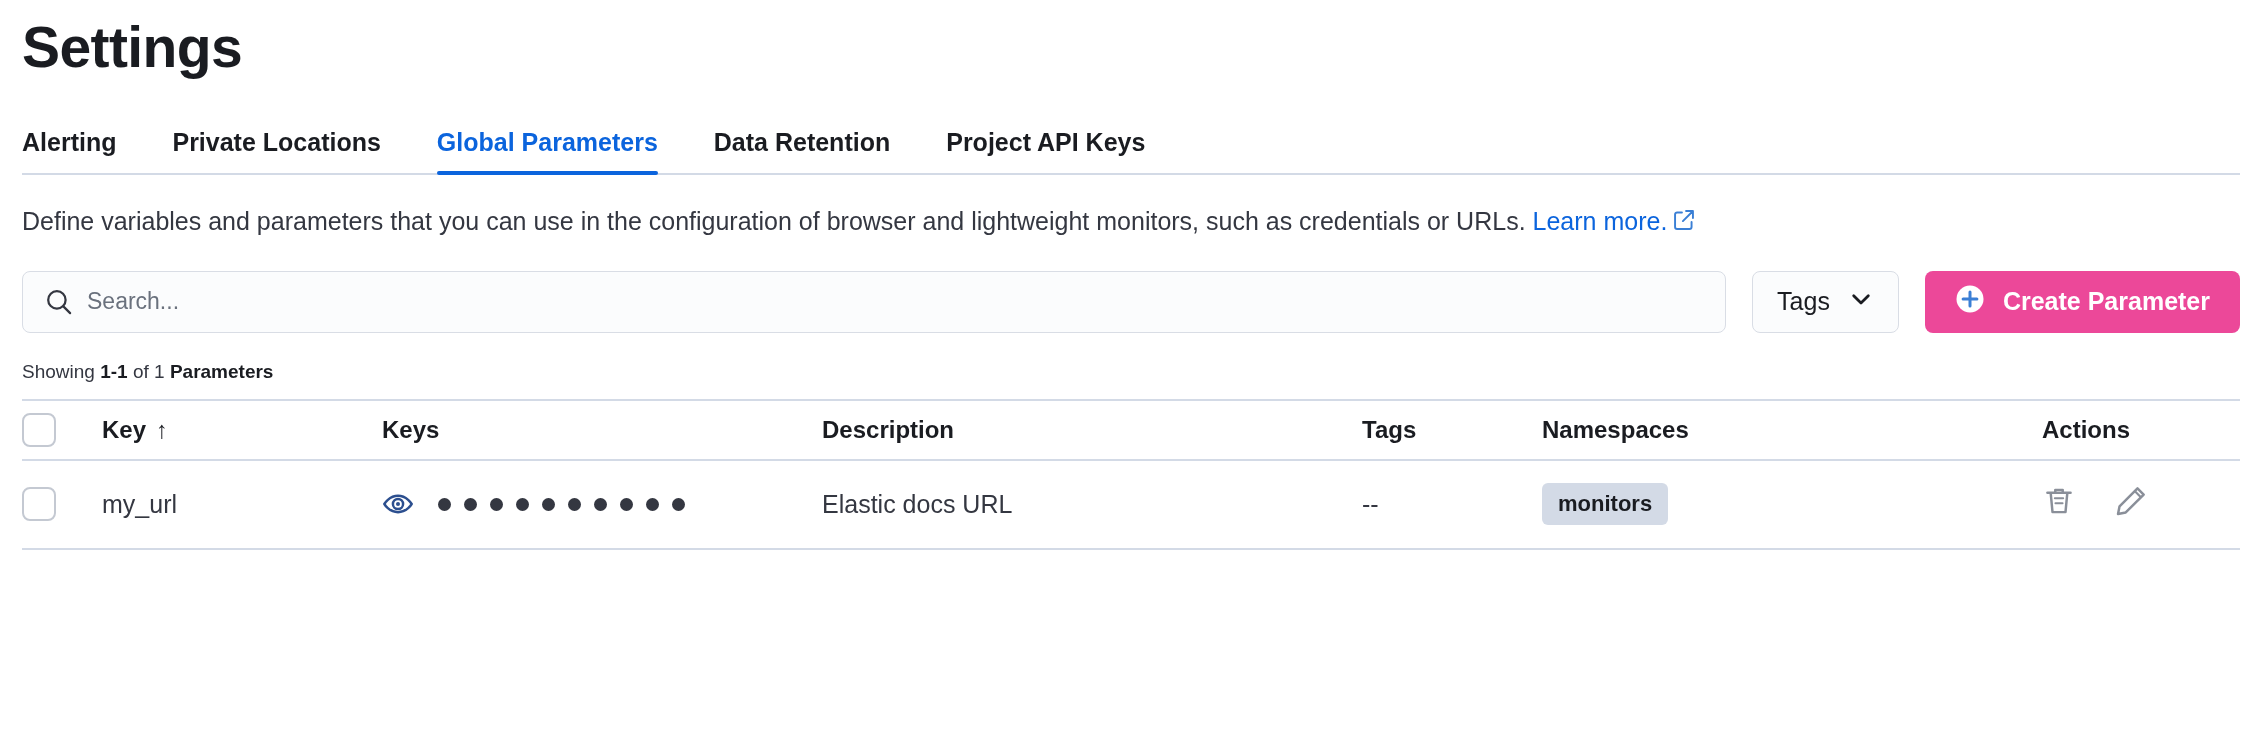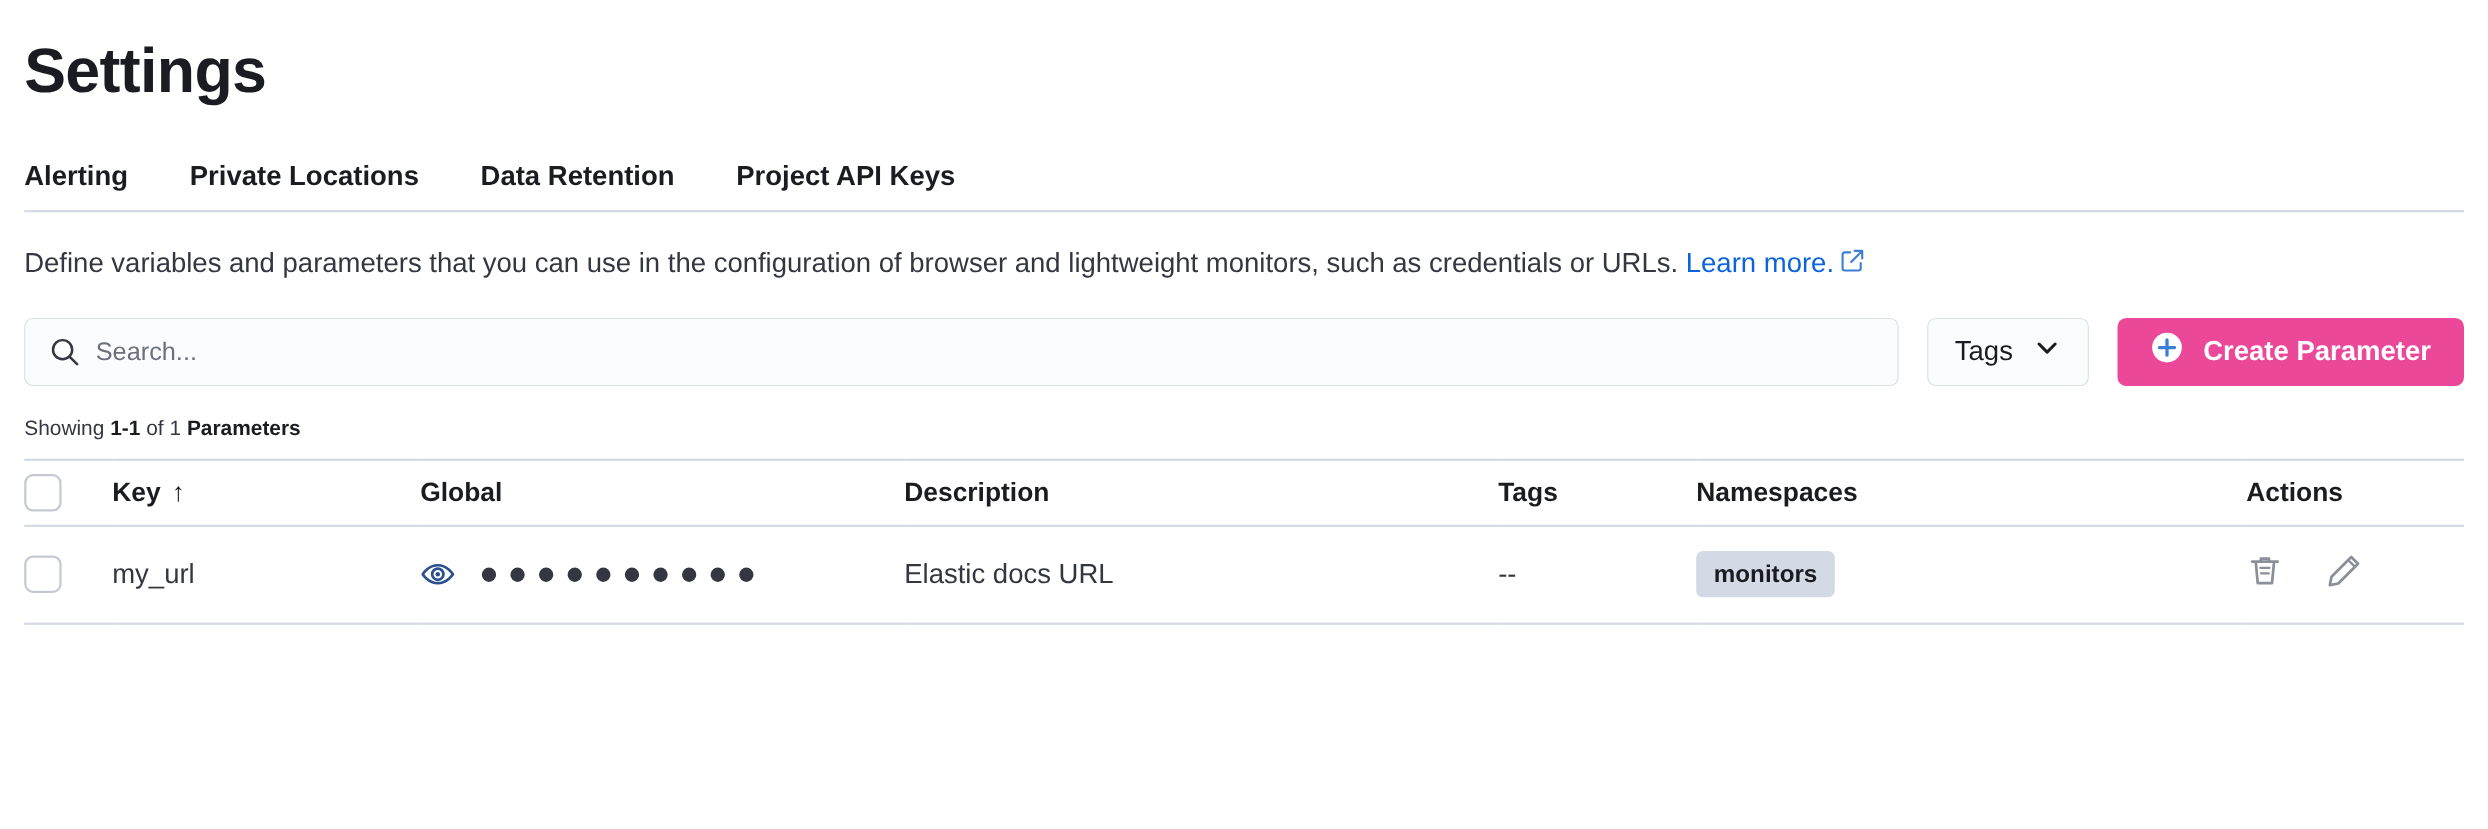--- a/index.html
+++ b/index.html
@@ -19,21 +19,21 @@
     overflow: hidden;
   }
 
   
   .page-title {
     font-size: 57px;
     line-height: 1.1;
     font-weight: 700;
     color: #1a1c21;
     letter-spacing: -0.6px;
-    padding-top: 34px;
+    padding-top: 16px;
   }
 
   
   .tabs {
     display: flex;
     align-items: flex-end;
     gap: 0;
     margin-top: 40px;
     border-bottom: 2px solid #d3dae6;
     height: 56px;
@@ -251,20 +251,21 @@
 </head>
 <body>
 
 <div class="page">
 
   <h1 class="page-title">Settings</h1>
 
   <nav class="tabs">
     <button class="tab">Alerting</button>
     <button class="tab">Private Locations</button>
+    <button class="tab active">Global Parameters</button>
     <button class="tab">Data Retention</button>
     <button class="tab">Project API Keys</button>
   </nav>
 
   <p class="description"><span>Define variables and parameters that you can use in the configuration of browser and lightweight monitors, such as credentials or URLs.</span> <a class="link" href="#"><span>Learn more.</span><span class="ext-icon"><svg width="22" height="22" viewBox="0 0 16 16" fill="none" aria-hidden="true">
             <path d="M6.5 2.5H3A1.5 1.5 0 0 0 1.5 4v9A1.5 1.5 0 0 0 3 14.5h9a1.5 1.5 0 0 0 1.5-1.5V9.5" stroke="#3a7fd5" stroke-width="1.4" stroke-linecap="round"></path>
             <path d="M9.5 1.5h5v5M14 2L7.2 8.8" stroke="#3a7fd5" stroke-width="1.4" stroke-linecap="round" stroke-linejoin="round"></path>
           </svg></span></a></p>
 
   <div class="controls">
@@ -300,21 +301,21 @@
 
   <div class="showing"><span>Showing </span><b>1-1</b><span> of 1 </span><b>Parameters</b></div>
 
   <table class="table">
     <thead>
       <tr>
         <th class="col-check">
           <input type="checkbox" class="cbx" style="">
         </th>
         <th class="col-key"><span>Key</span><span class="sort-arrow">↑</span></th>
-        <th class="col-value">Global</th>
+        <th class="col-value">Keys</th>
         <th class="col-desc">Description</th>
         <th class="col-tags">Tags</th>
         <th class="col-ns">Namespaces</th>
         <th class="col-actions th-actions">Actions</th>
       </tr>
     </thead>
     <tbody>
       <tr>
         <td class="col-check">
           <input type="checkbox" class="cbx" style="">

